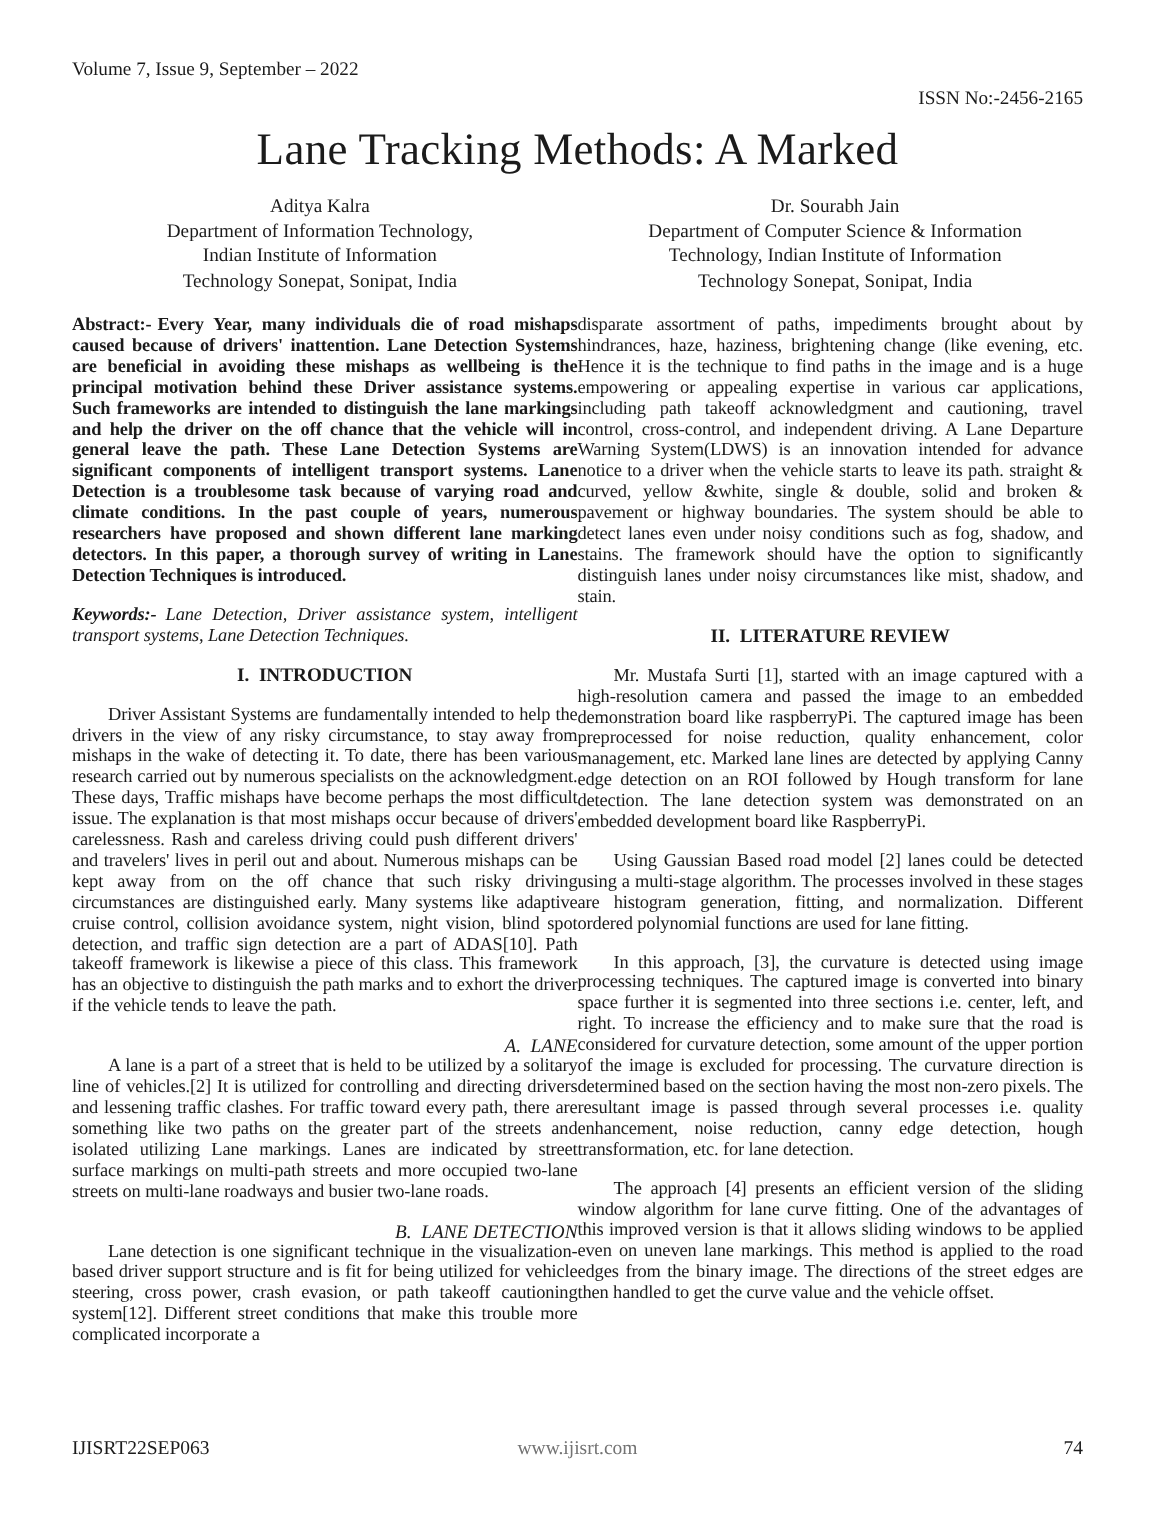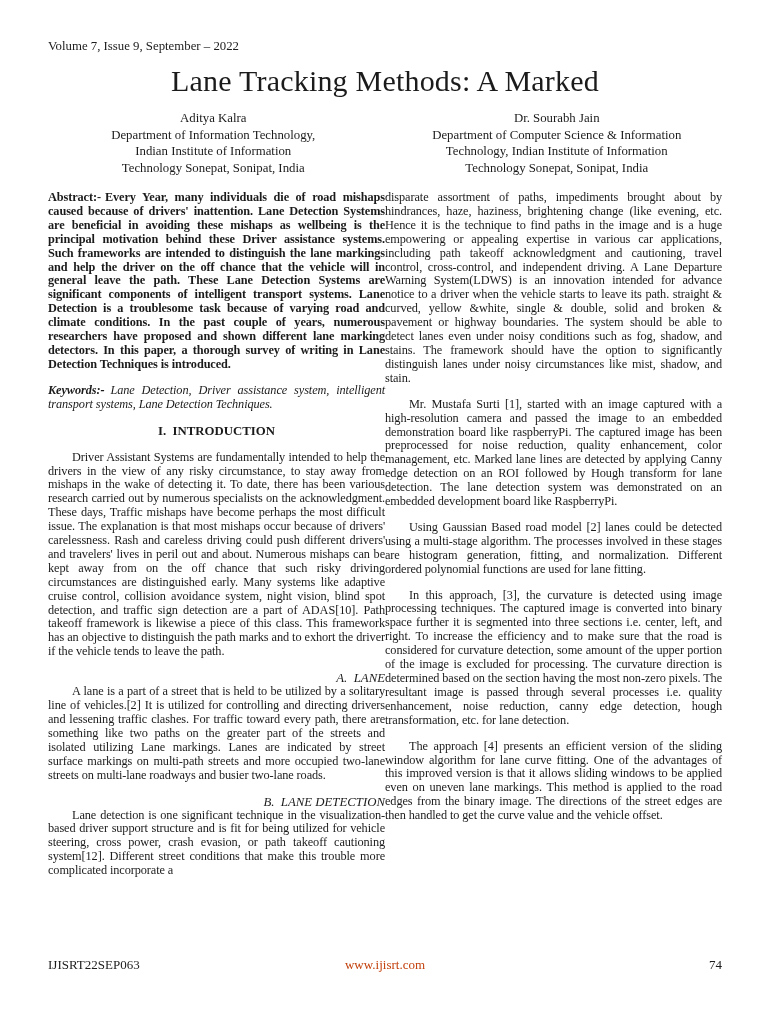--- a/index.html
+++ b/index.html
@@ -120,33 +120,34 @@
     right: 46px;
     top: 957px;
     display: flex;
     align-items: baseline;
     font-size: 13px;
   }
   .footer-left  { flex: 1; text-align: left; }
   .footer-mid   { flex: 1; text-align: center; }
   .footer-right { flex: 1; text-align: right; }
   .site-link {
-    color: #c2410c;
+    color: #737373;
     text-decoration: none;
     cursor: pointer;
   }
 </style>
 </head>
 <body>
 
 <div class="page">
 
   <div class="hdr-row">
     <span>Volume 7, Issue 9, September – 2022</span>
   </div>
+  <div class="hdr-issn">ISSN No:-2456-2165</div>
 
   <h1 class="paper-title">Lane Tracking Methods: A Marked</h1>
 
   <div class="authors-row">
     <div class="author-block">
       <div>Aditya Kalra</div>
       <div class="author-affiliation">Department of Information Technology,
 Indian Institute of Information
 Technology Sonepat, Sonipat, India</div>
     </div>
@@ -174,20 +175,21 @@
       <h3 class="sub-heading">A.&nbsp; LANE</h3>
       <p class="para">A lane is a part of a street that is held to be utilized by a solitary line of vehicles.[2] It is utilized for controlling and directing drivers and lessening traffic clashes. For traffic toward every path, there are something like two paths on the greater part of the streets and isolated utilizing Lane markings. Lanes are indicated by street surface markings on multi-path streets and more occupied two-lane streets on multi-lane roadways and busier two-lane roads.</p>
 
       <h3 class="sub-heading">B.&nbsp; LANE DETECTION</h3>
       <p class="para last">Lane detection is one significant technique in the visualization-based driver support structure and is fit for being utilized for vehicle steering, cross power, crash evasion, or path takeoff cautioning system[12]. Different street conditions that make this trouble more complicated incorporate a</p>
     </div>
 
     <div class="col">
       <p class="para no-indent">disparate assortment of paths, impediments brought about by hindrances, haze, haziness, brightening change (like evening, etc. Hence it is the technique to find paths in the image and is a huge empowering or appealing expertise in various car applications, including path takeoff acknowledgment and cautioning, travel control, cross-control, and independent driving. A Lane Departure Warning System(LDWS) is an innovation intended for advance notice to a driver when the vehicle starts to leave its path. straight &amp; curved, yellow &amp;white, single &amp; double, solid and broken &amp; pavement or highway boundaries. The system should be able to detect lanes even under noisy conditions such as fog, shadow, and stains. The framework should have the option to significantly distinguish lanes under noisy circumstances like mist, shadow, and stain.</p>
 
+      <h2 class="sec-heading">II.&nbsp; LITERATURE REVIEW</h2>
       <p class="para">Mr. Mustafa Surti [1], started with an image captured with a high-resolution camera and passed the image to an embedded demonstration board like raspberryPi. The captured image has been preprocessed for noise reduction, quality enhancement, color management, etc. Marked lane lines are detected by applying Canny edge detection on an ROI followed by Hough transform for lane detection. The lane detection system was demonstrated on an embedded development board like RaspberryPi.</p>
       <p class="para">Using Gaussian Based road model [2] lanes could be detected using a multi-stage algorithm. The processes involved in these stages are histogram generation, fitting, and normalization. Different ordered polynomial functions are used for lane fitting.</p>
       <p class="para">In this approach, [3], the curvature is detected using image processing techniques. The captured image is converted into binary space further it is segmented into three sections i.e. center, left, and right. To increase the efficiency and to make sure that the road is considered for curvature detection, some amount of the upper portion of the image is excluded for processing. The curvature direction is determined based on the section having the most non-zero pixels. The resultant image is passed through several processes i.e. quality enhancement, noise reduction, canny edge detection, hough transformation, etc. for lane detection.</p>
       <p class="para last">The approach [4] presents an efficient version of the sliding window algorithm for lane curve fitting. One of the advantages of this improved version is that it allows sliding windows to be applied even on uneven lane markings. This method is applied to the road edges from the binary image. The directions of the street edges are then handled to get the curve value and the vehicle offset.</p>
     </div>
   </div>
 
   <div class="footer">
     <span class="footer-left">IJISRT22SEP063</span>
     <span class="footer-mid"><a class="site-link">www.ijisrt.com</a></span>

